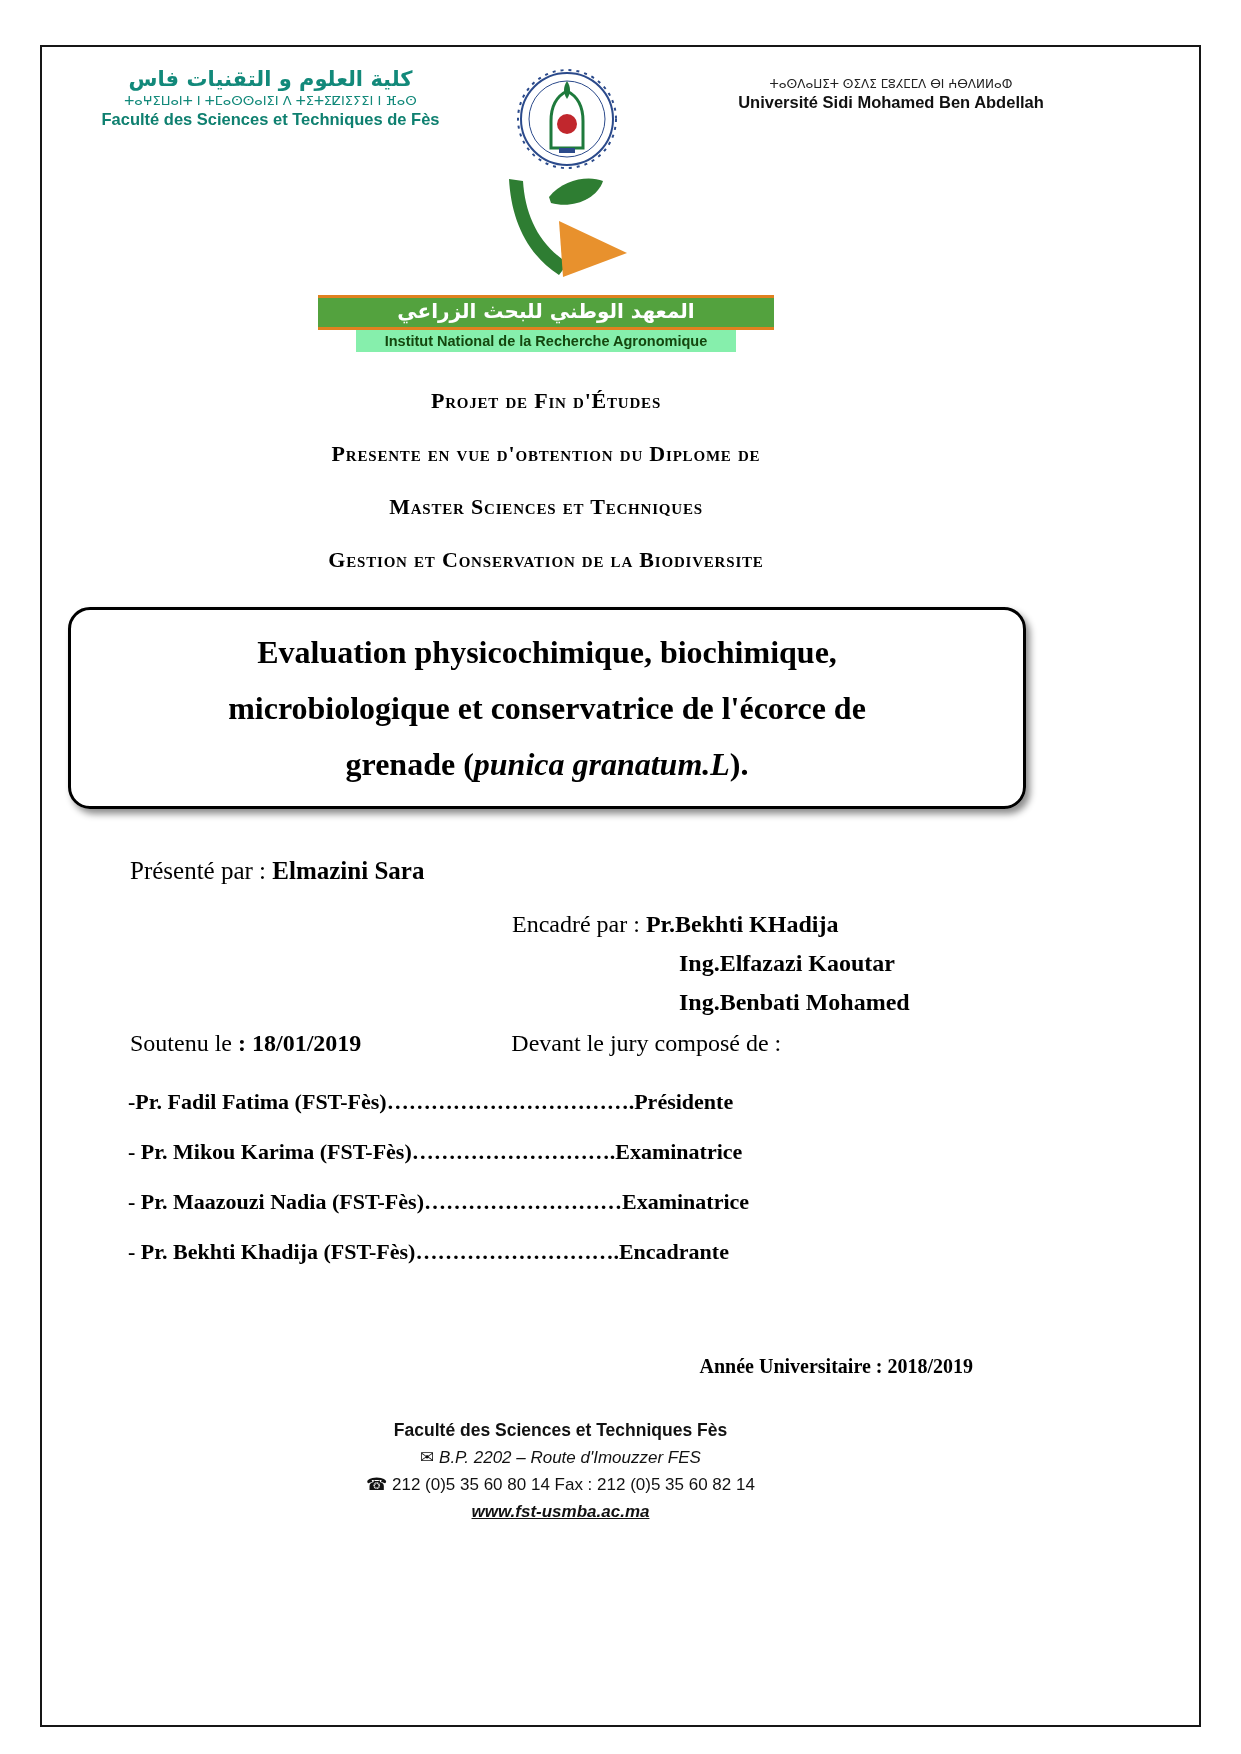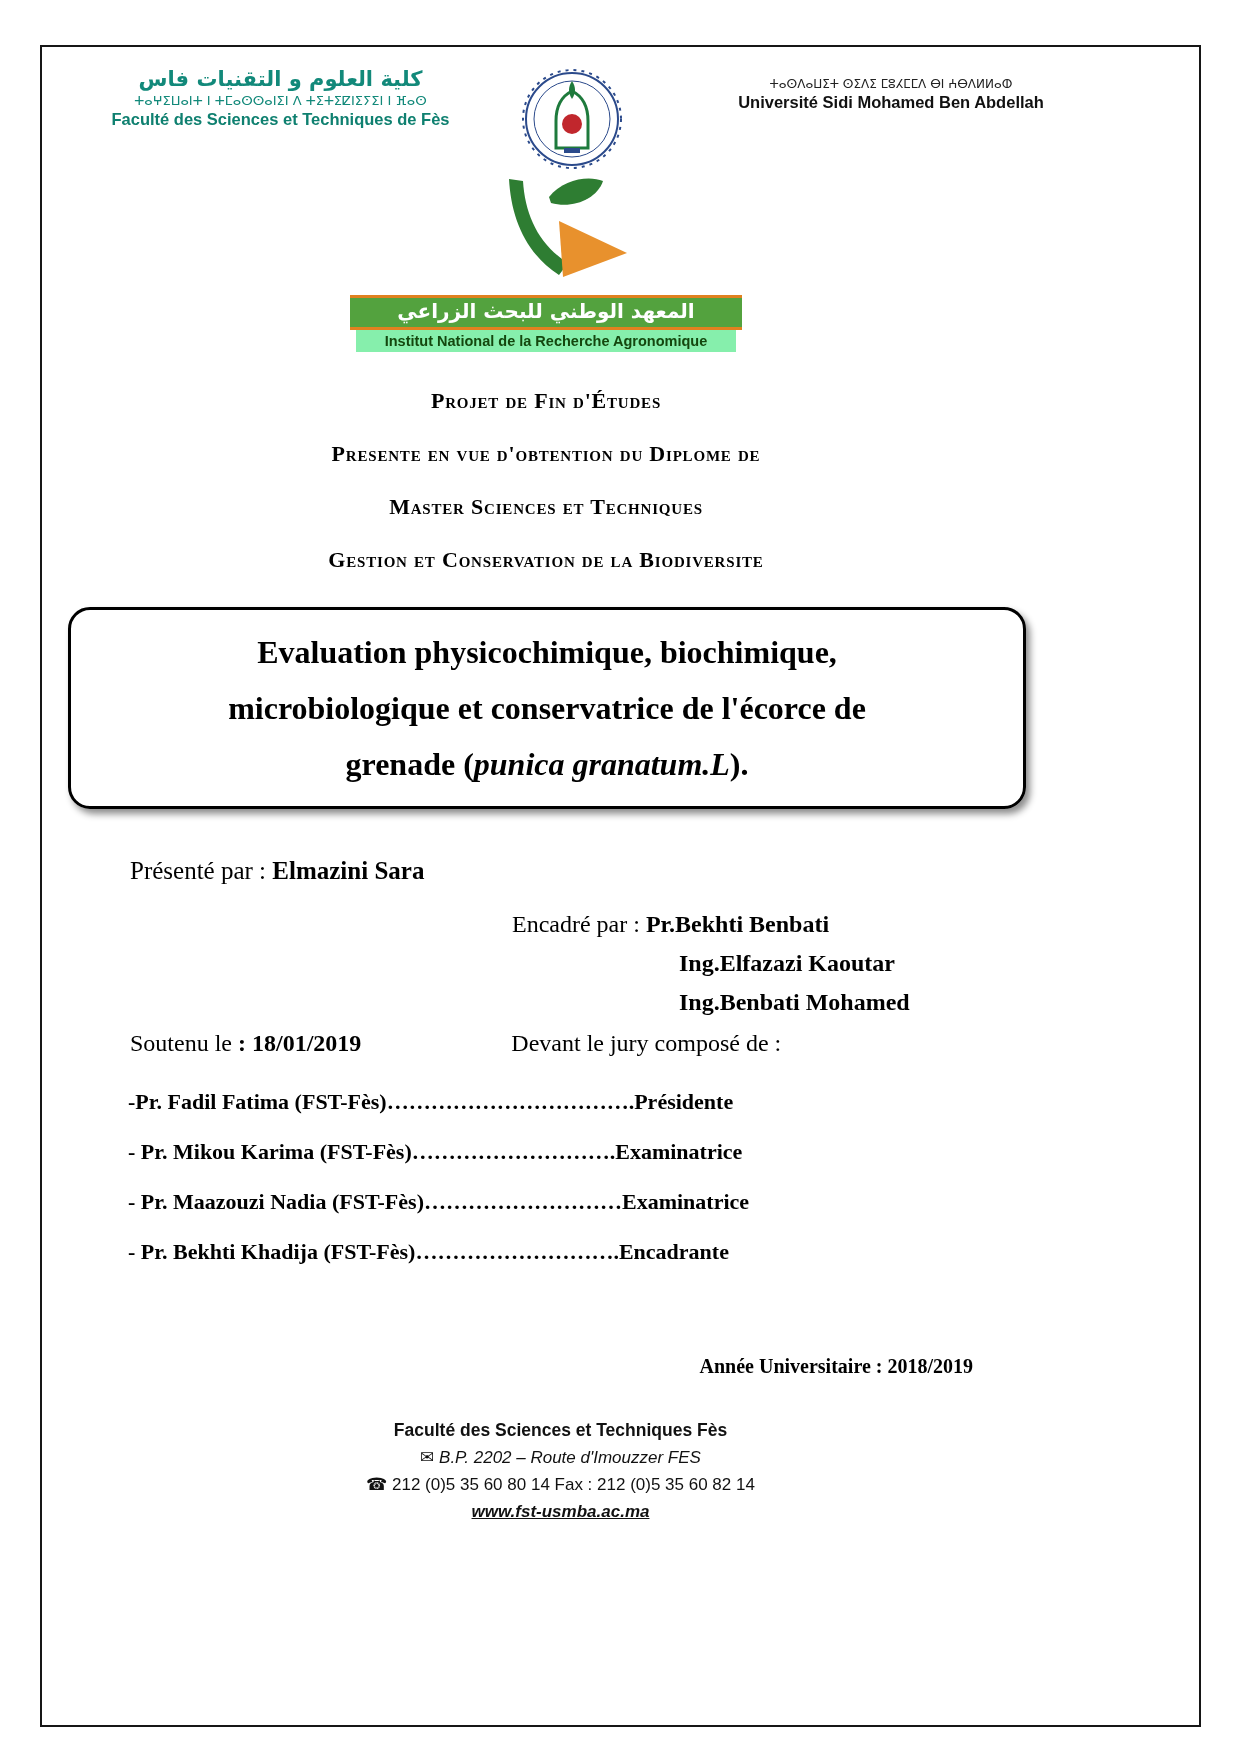--- a/index.html
+++ b/index.html
@@ -1,38 +1,38 @@
 <!DOCTYPE html>
 <html><head>
 <meta charset="utf-8">
 <style>
   html,body{margin:0;padding:0;background:#ffffff;}
   .page{position:relative;width:1241px;height:1754px;background:#ffffff;overflow:hidden;}
   .frame{position:absolute;left:40px;top:45px;right:40px;bottom:27px;border:2px solid #161616;}
 
   
-  .logo-row{display:flex;justify-content:space-between;align-items:flex-start;padding:20px 108px 0 42px;margin-left:24px;}
+  .logo-row{display:flex;justify-content:space-between;align-items:flex-start;padding:20px 108px 0 56px;}
   .inst{text-align:center;}
   .inst-left{width:345px;}
   .inst-right{width:400px;padding-top:8px;}
   .ar{font-family:"DejaVu Sans",sans-serif;font-weight:bold;}
   .inst-left .ar{font-size:21px;color:#12897a;}
   .inst-right .ar{font-size:20px;color:#141414;}
   .tif{font-family:"DejaVu Sans",sans-serif;margin-top:2px;}
   .inst-left .tif{color:#12897a;font-size:13px;}
   .inst-right .tif{color:#222;font-size:12px;}
   .fr{font-family:"Liberation Sans",sans-serif;font-weight:bold;margin-top:2px;}
   .inst-left .fr{font-size:16.5px;color:#0f8070;line-height:1.15;}
   .inst-right .fr{font-size:16.5px;color:#111;}
   .seal{width:100px;padding-top:2px;}
 
   
   .inra{width:956px;margin:2px 0 0 26px;text-align:center;}
   .inra-mark{display:block;margin:0 auto;}
-  .inra-strip{width:392px;margin:0 auto;background:#53a23e;border-top:3px solid #e0811f;border-bottom:3px solid #e0811f;color:#ffffff;font-family:"DejaVu Sans",sans-serif;font-weight:bold;font-size:20px;padding:1px 0 4px;}
+  .inra-strip{width:456px;margin:0 auto;background:#53a23e;border-top:3px solid #e0811f;border-bottom:3px solid #e0811f;color:#ffffff;font-family:"DejaVu Sans",sans-serif;font-weight:bold;font-size:20px;padding:1px 0 4px;}
   .inra-fr{width:380px;margin:0 auto;background:#86efac;color:#14470e;font-family:"Liberation Sans",sans-serif;font-weight:bold;font-size:14.5px;padding:3px 0;}
 
   
   .headings{width:956px;margin-left:26px;text-align:center;font-family:"Liberation Serif",serif;color:#000;}
   .h-line{font-variant:small-caps;font-weight:bold;font-size:22px;letter-spacing:0.8px;line-height:26px;margin-top:27px;}
   .h-line:first-child{margin-top:36px;}
 
   
   .title-box{width:900px;margin:34px 0 0 26px;border:3px solid #000;border-radius:22px;box-shadow:4px 5px 7px rgba(0,0,0,0.45);padding:14px 26px;text-align:center;font-family:"Liberation Serif",serif;font-weight:bold;font-size:32px;line-height:56px;color:#000;}
   .title-box i{font-weight:bold;}
@@ -109,21 +109,21 @@
       <div class="t-line">Evaluation physicochimique, biochimique,</div>
       <div class="t-line">microbiologique et conservatrice  de l'écorce de</div>
       <div class="t-line"><span>grenade (</span><i>punica granatum.L</i><span>).</span></div>
     </div>
 
     <section class="byline">
       <span>Présenté par : </span><b>Elmazini Sara</b>
     </section>
 
     <section class="sup">
-      <div><span>Encadré par : </span><b>Pr.Bekhti Benbati</b></div>
+      <div><span>Encadré par : </span><b>Pr.Bekhti KHadija</b></div>
       <div class="sup-ind"><b>Ing.Elfazazi Kaoutar</b></div>
       <div class="sup-ind"><b>Ing.Benbati Mohamed</b></div>
     </section>
 
     <section class="defense">
       <div class="soutenu"><span>Soutenu le </span><b>: 18/01/2019</b></div>
       <div class="jury-intro">Devant le jury composé de :</div>
     </section>
 
     <section class="jury">

